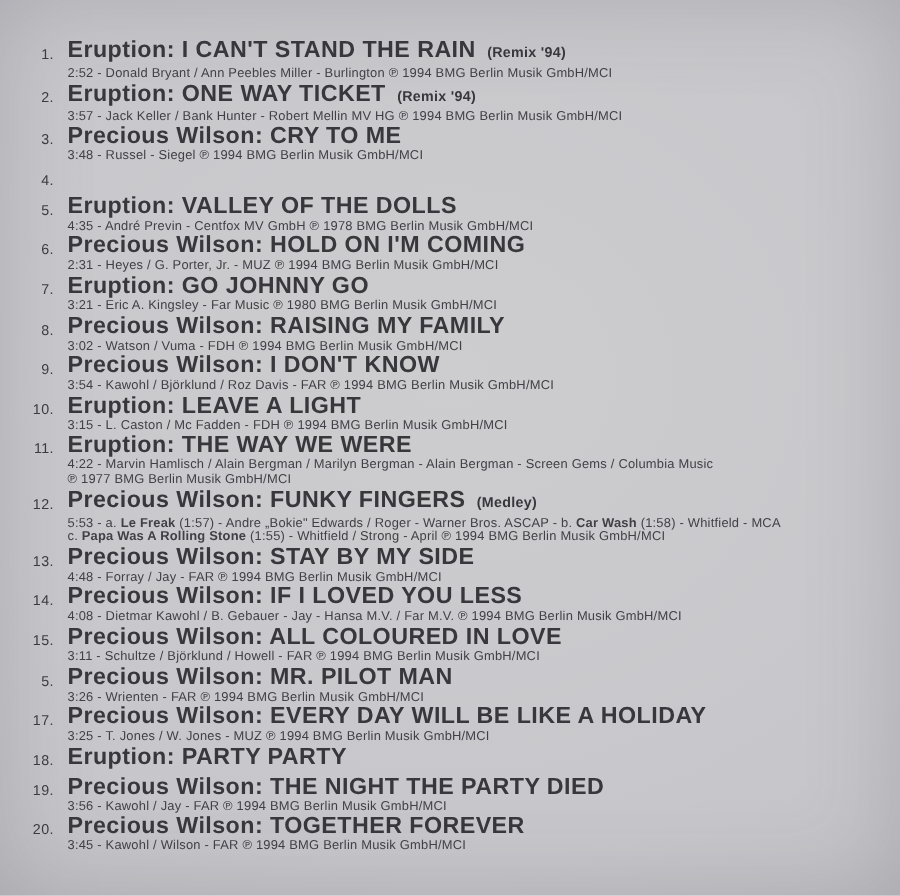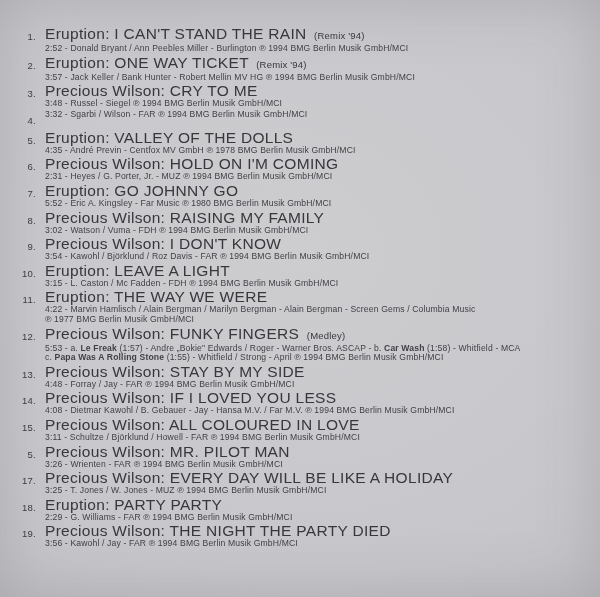--- a/index.html
+++ b/index.html
@@ -40,20 +40,21 @@
     letter-spacing: 0.3px;
     box-sizing: border-box;
   }
   .lines { flex: 1 1 auto; }
   .title-line {
     font-size: 15.5px;
     line-height: 16px;
     color: #37373c;
     letter-spacing: 0.3px;
     white-space: nowrap;
+    font-weight: bold;
   }
   .artist { }
   .title-caps { }
   .suffix {
     font-size: 9.5px;
     letter-spacing: 0.2px;
     margin-left: 3px;
   }
   .credit-line {
     font-size: 8.6px;
@@ -107,23 +108,20 @@
       </div>
       <div class="credits">
             <div class="credit-line"><span class="seg">3:48 - Russel - Siegel  ℗ 1994 BMG Berlin Musik GmbH/MCI</span></div>
           </div>
     </div>
   </li>
 
   <li class="track">
     <span class="num">4.</span>
     <div class="lines">
-      <div class="credits">
-            <div class="credit-line"><span class="seg">3:32 - Sgarbi / Wilson - FAR  ℗ 1994 BMG Berlin Musik GmbH/MCI</span></div>
-          </div>
     </div>
   </li>
 
   <li class="track">
     <span class="num">5.</span>
     <div class="lines">
       <div class="title-line">
         <span class="artist">Eruption: </span>
         <span class="title-caps">VALLEY OF THE DOLLS</span>
         
@@ -150,21 +148,21 @@
 
   <li class="track">
     <span class="num">7.</span>
     <div class="lines">
       <div class="title-line">
         <span class="artist">Eruption: </span>
         <span class="title-caps">GO JOHNNY GO</span>
         
       </div>
       <div class="credits">
-            <div class="credit-line"><span class="seg">5:52 - Eric A. Kingsley - Far Music  ℗ 1980 BMG Berlin Musik GmbH/MCI</span></div>
+            <div class="credit-line"><span class="seg">3:21 - Eric A. Kingsley - Far Music  ℗ 1980 BMG Berlin Musik GmbH/MCI</span></div>
           </div>
     </div>
   </li>
 
   <li class="track">
     <span class="num">8.</span>
     <div class="lines">
       <div class="title-line">
         <span class="artist">Precious Wilson: </span>
         <span class="title-caps">RAISING MY FAMILY</span>
@@ -305,34 +303,44 @@
   </li>
 
   <li class="track">
     <span class="num">18.</span>
     <div class="lines">
       <div class="title-line">
         <span class="artist">Eruption: </span>
         <span class="title-caps">PARTY PARTY</span>
         
       </div>
-      <div class="credits">
-            <div class="credit-line"><span class="seg">2:29 - G. Williams - FAR  ℗ 1994 BMG Berlin Musik GmbH/MCI</span></div>
-          </div>
     </div>
   </li>
 
   <li class="track">
     <span class="num">19.</span>
     <div class="lines">
       <div class="title-line">
         <span class="artist">Precious Wilson: </span>
         <span class="title-caps">THE NIGHT THE PARTY DIED</span>
         
       </div>
       <div class="credits">
             <div class="credit-line"><span class="seg">3:56 - Kawohl / Jay - FAR  ℗ 1994 BMG Berlin Musik GmbH/MCI</span></div>
           </div>
     </div>
   </li>
 
+  <li class="track">
+    <span class="num">20.</span>
+    <div class="lines">
+      <div class="title-line">
+        <span class="artist">Precious Wilson: </span>
+        <span class="title-caps">TOGETHER FOREVER</span>
+        
+      </div>
+      <div class="credits">
+            <div class="credit-line"><span class="seg">3:45 - Kawohl / Wilson - FAR  ℗ 1994 BMG Berlin Musik GmbH/MCI</span></div>
+          </div>
+    </div>
+  </li>
 </ol>
 </div>
 
 </body></html>

